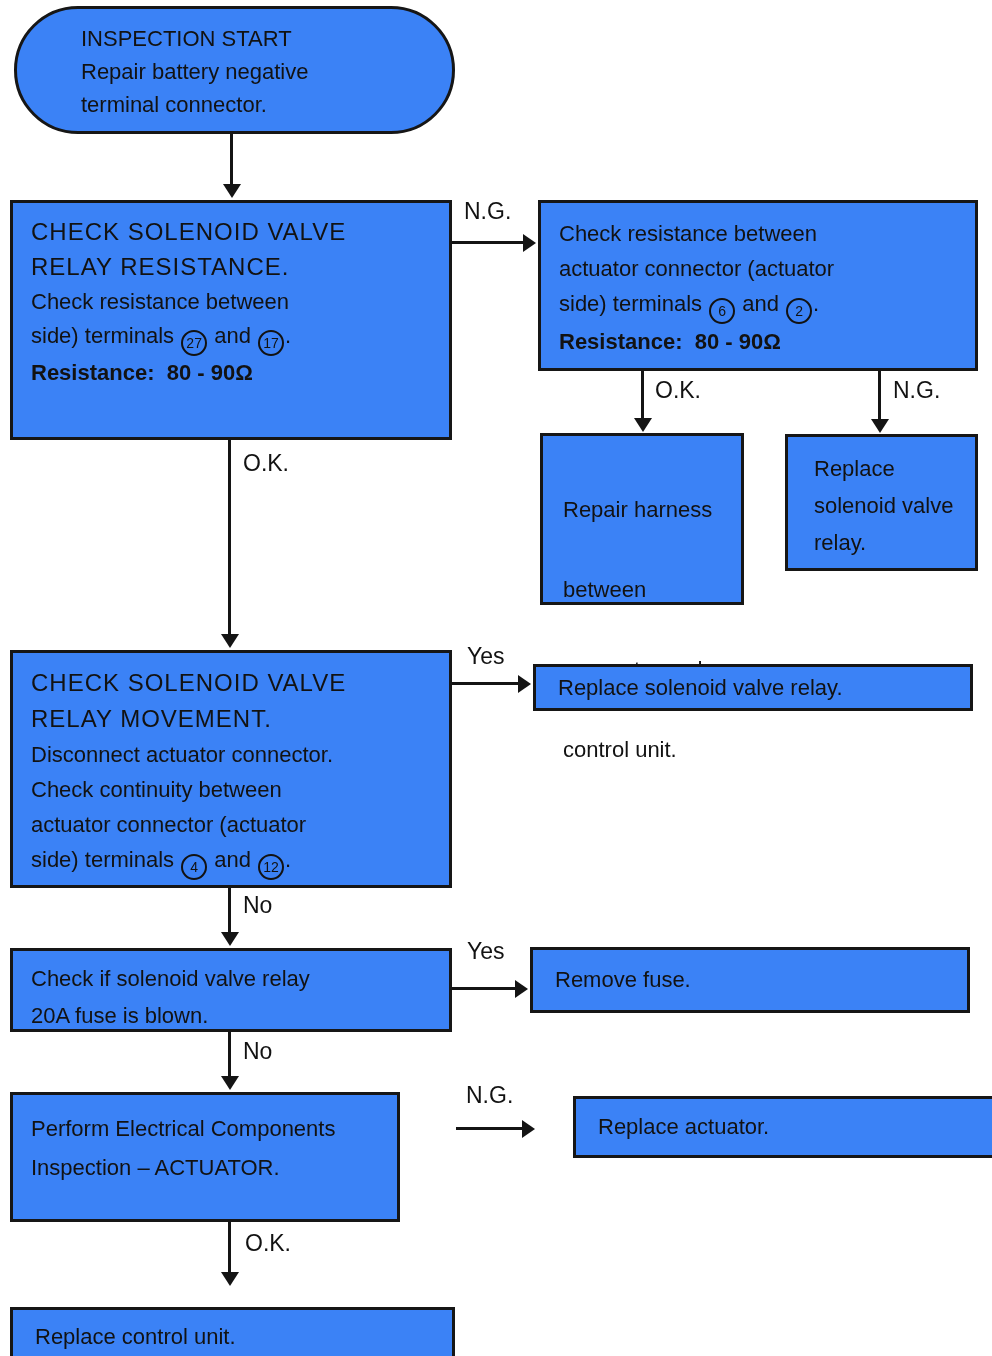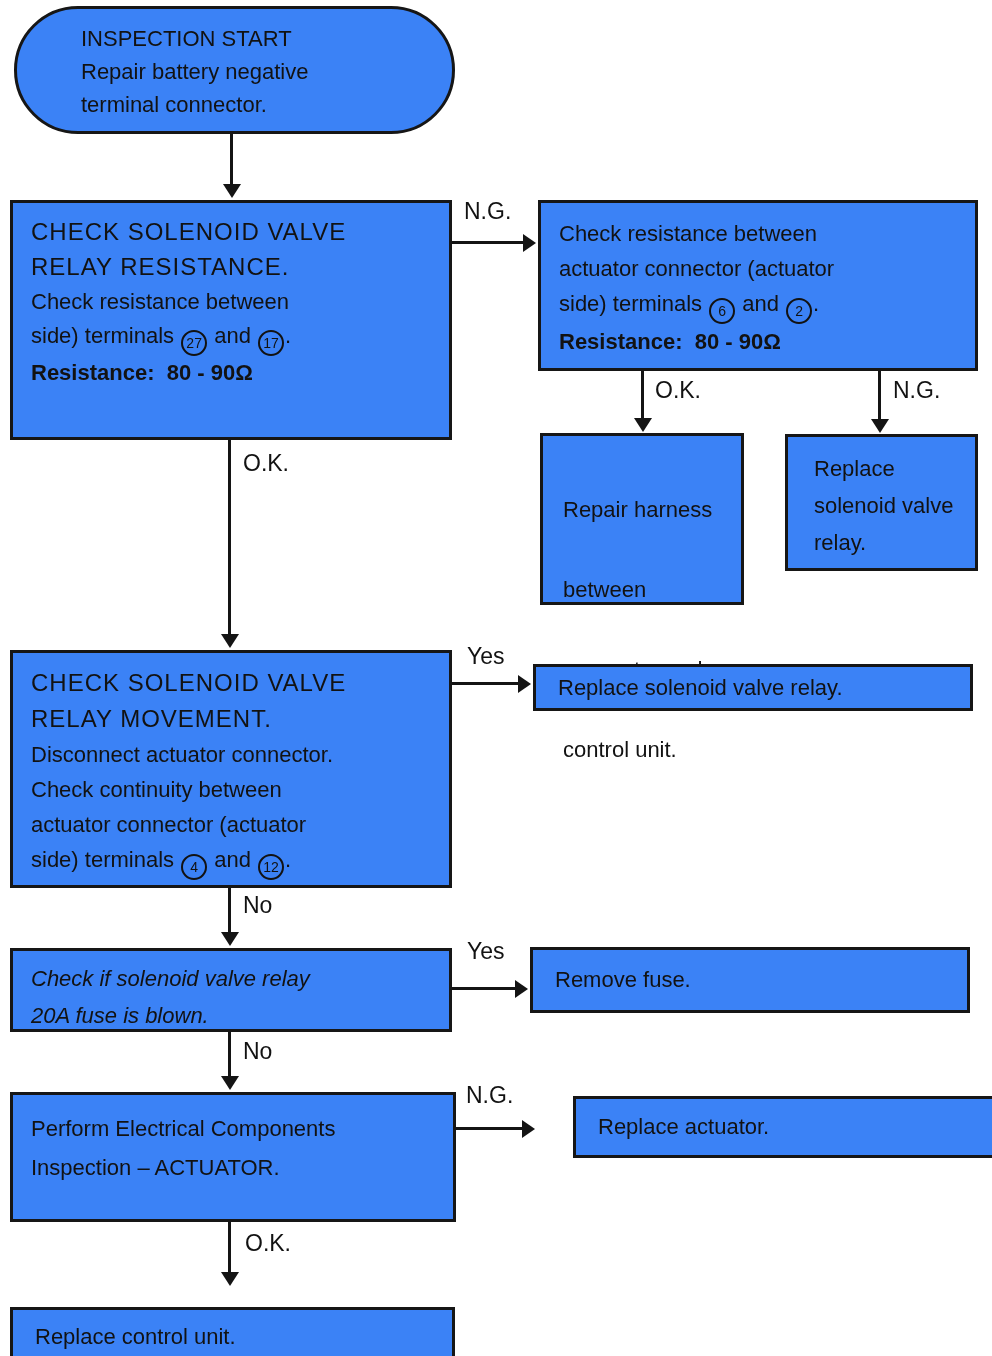--- a/index.html
+++ b/index.html
@@ -49,24 +49,24 @@
   #n-box1    { left: 10px;  top: 200px;  width: 442px; height: 240px; padding: 12px 12px 0 18px; }
   #n-box2    { left: 538px; top: 200px;  width: 440px; height: 171px; padding: 13px 10px 0 18px; }
   #n-box2 .line { line-height: 35px; }
   #n-repair  { left: 540px; top: 433px;  width: 204px; height: 172px; padding: 13px 6px 0 20px; }
   #n-repair .line { line-height: 38px; margin-top: 42px; }
   #n-relay-a { left: 785px; top: 434px;  width: 193px; height: 137px; padding: 13px 4px 0 26px; }
   #n-relay-a .line { line-height: 37px; }
   #n-box3    { left: 10px;  top: 650px;  width: 442px; height: 238px; padding: 12px 12px 0 18px; }
   #n-box3 .line { line-height: 35px; }
   #n-relay-b { left: 533px; top: 652px;  width: 440px; height: 47px; margin-top: 12px; }
-  #n-box4    { left: 10px;  top: 948px;  width: 442px; height: 84px;  padding: 9px 12px 0 18px; font-style: italic; }
+  #n-box4    { left: 10px;  top: 948px;  width: 442px; height: 84px;  padding: 9px 12px 0 18px; }
   #n-box4 .line { line-height: 37px; }
   #n-fuse    { left: 530px; top: 947px;  width: 440px; height: 66px; }
-  #n-box5    { left: 10px;  top: 1092px; width: 446px; height: 130px; padding: 14px 12px 14px 18px; }
+  #n-box5    { left: 10px;  top: 1092px; width: 390px; height: 130px; padding: 14px 12px 14px 18px; }
   #n-box5 .line { line-height: 39px; }
   #n-actuator{ left: 537px; top: 1096px; width: 433px; height: 62px; margin-left: 36px; }
   #n-control { left: 10px;  top: 1288px; width: 445px; height: 60px; margin-top: 19px; }
   
   .varrow {
     position: absolute;
     width: 3px;
     background: #141414;
   }
   .varrow::after {

